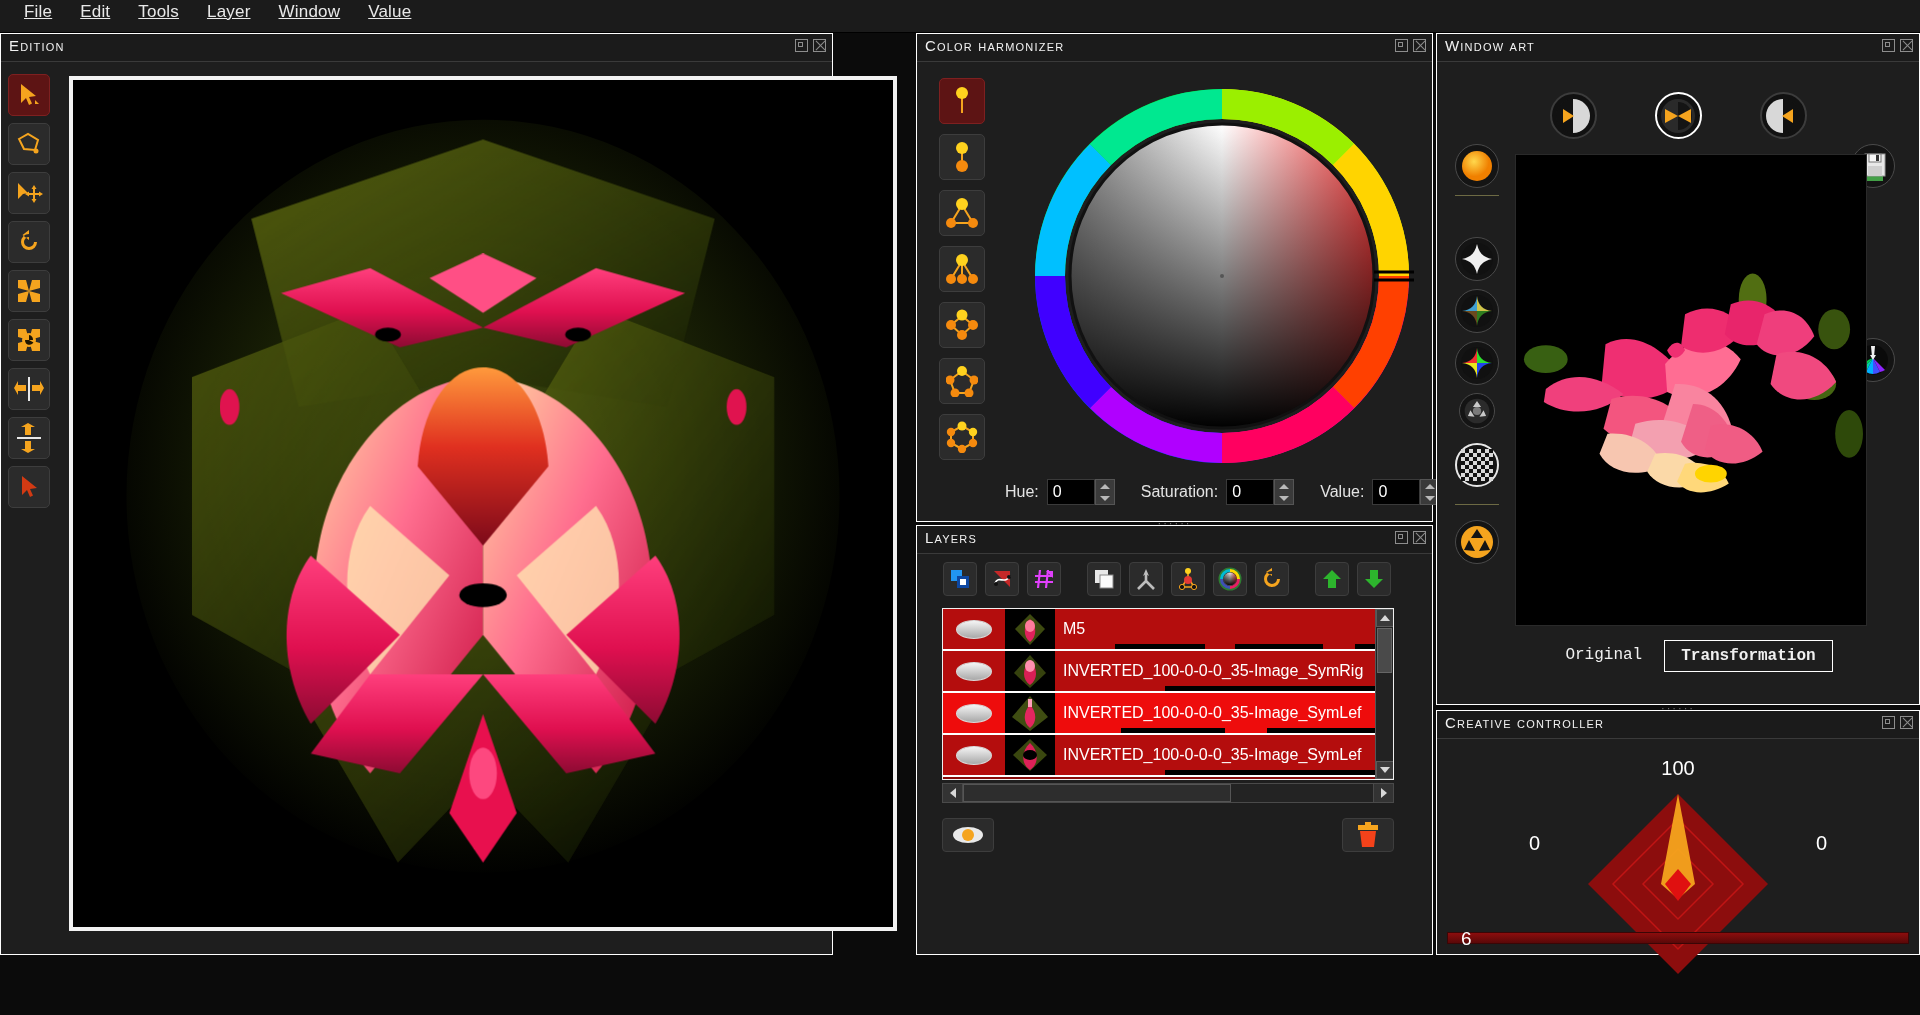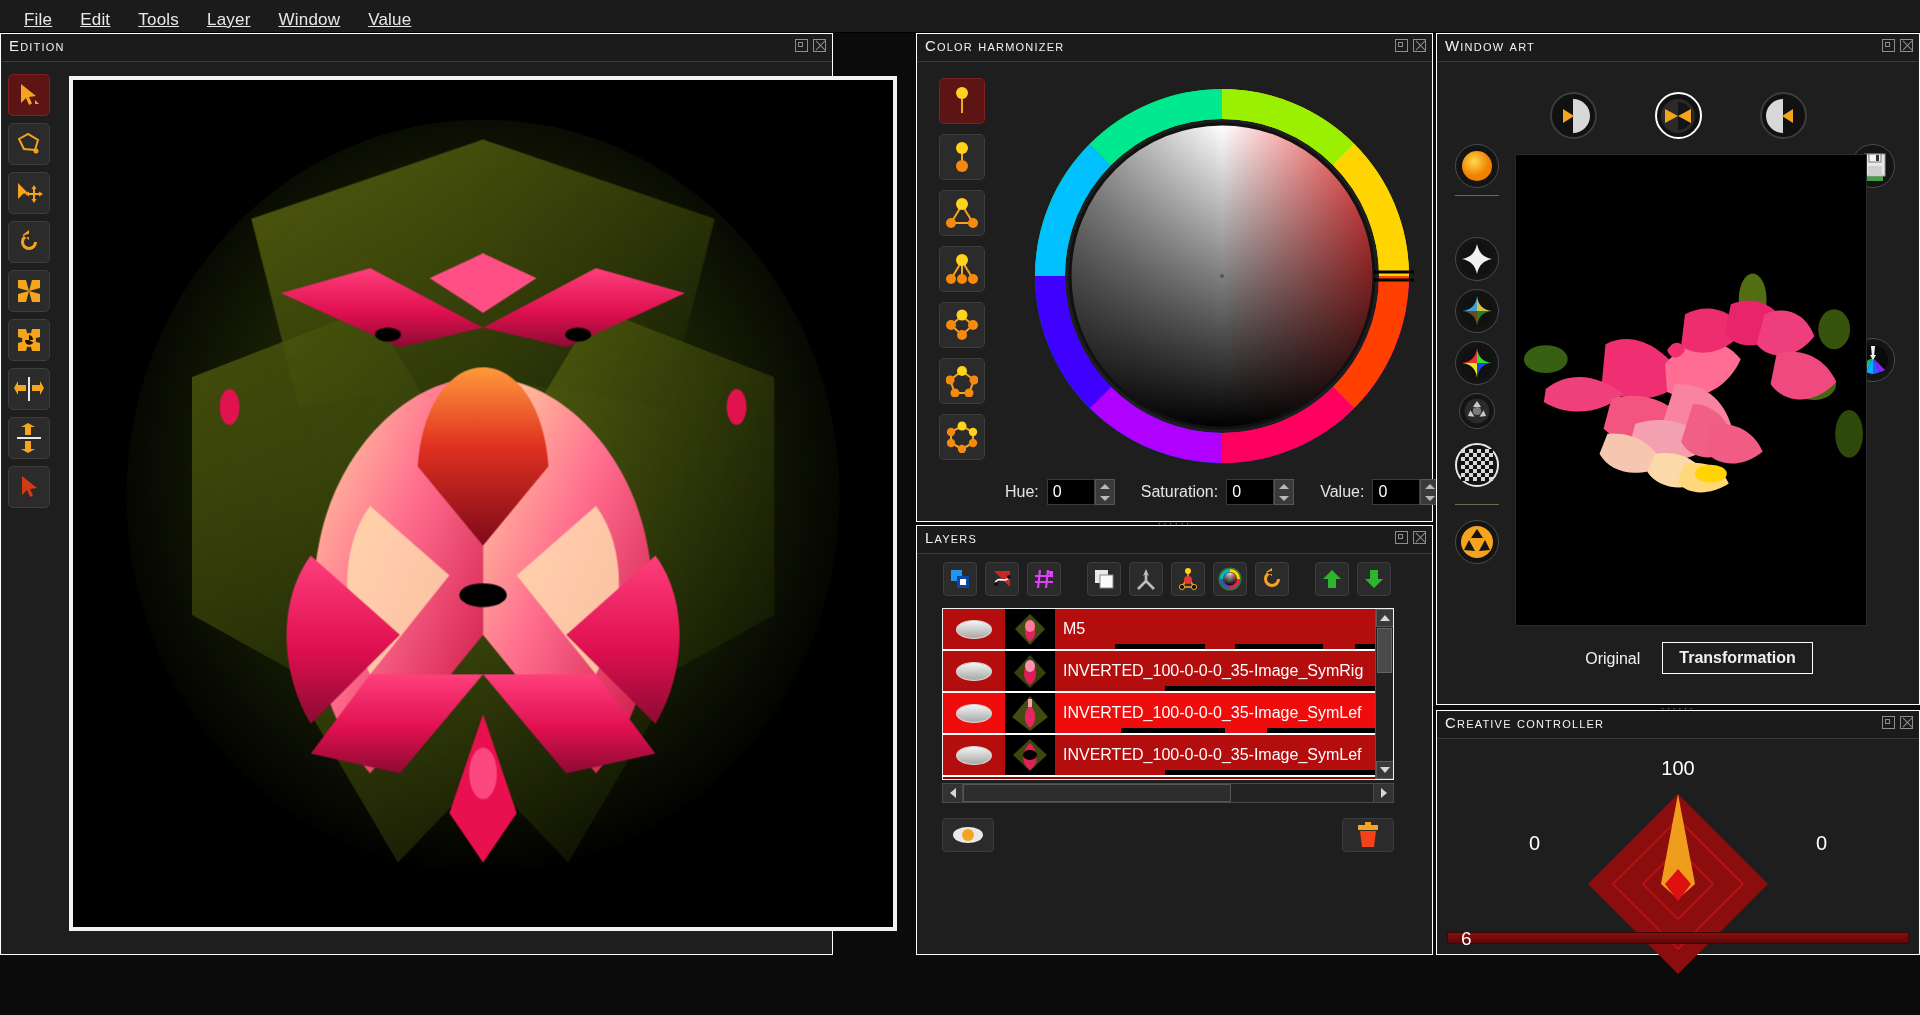--- a/index.html
+++ b/index.html
@@ -7,21 +7,21 @@
     width: 1920px; height: 1015px;
     background: #000;
     font-family: "Liberation Sans", sans-serif;
     overflow: hidden;
   }
   #app { position: relative; width: 1920px; height: 1015px; background: #0b0b0b; }
 
   
   .menubar {
     position: absolute; left: 0; top: 0; width: 1920px; height: 33px;
-    background: #1b1b1b; display: flex; align-items: flex-end; padding-left: 10px;
+    background: #1b1b1b; display: flex; align-items: flex-start; padding-left: 10px;
     border-bottom: 1px solid #000;
   }
   .menu-item {
     color: #e8e8e8; font-size: 17px; padding: 2px 14px; cursor: default;
     letter-spacing: .2px;
   }
   .menu-item u { text-decoration: underline; }
 
   
   .panel { position: absolute; background: #1e1e1e; border: 1px solid #ffffff; }
@@ -197,21 +197,21 @@
     border: 1px solid #4a4a4a; background: #141414;
     display: flex; align-items: center; justify-content: center;
   }
   .sa-div { width: 44px; height: 1px; background: #6d6a44; margin: 7px 0; }
   .sa-preview {
     position: absolute; left: 78px; top: 120px; width: 352px; height: 472px;
     background: #000; border: 1px solid #2a2a2a;
   }
   .sa-tabs {
     position: absolute; left: 78px; top: 606px; width: 352px; height: 34px;
-    display: flex; align-items: flex-end; justify-content: center; gap: 6px;
+    display: flex; align-items: flex-start; justify-content: center; gap: 6px; font-family: Liberation Mono, monospace;
   }
   .sa-tab {
     color: #f0f0f0; font-size: 16px; padding: 6px 16px; cursor: pointer;
   }
   .sa-tab.active { font-weight: bold; border: 1px solid #ffffff; }
 
   
   #creative { left: 1436px; top: 710px; width: 484px; height: 245px; }
   .grip {
     position: absolute; left: 50%; transform: translateX(-50%); top: -9px;

